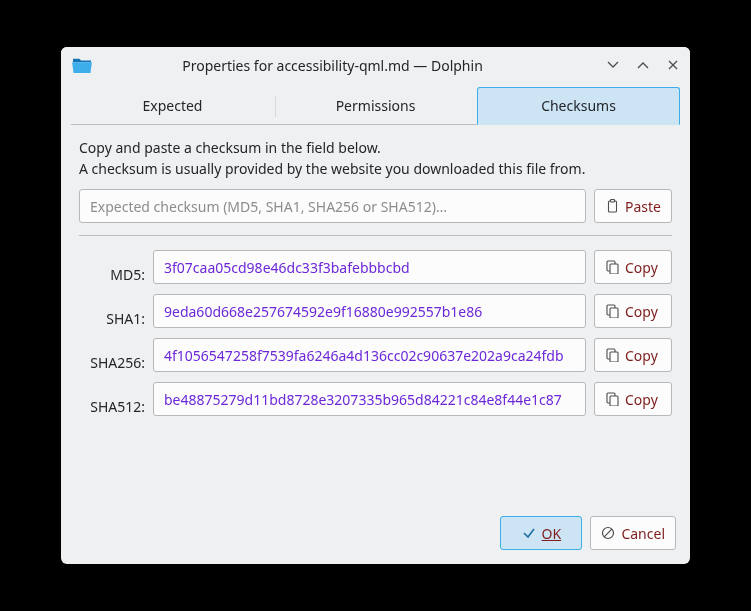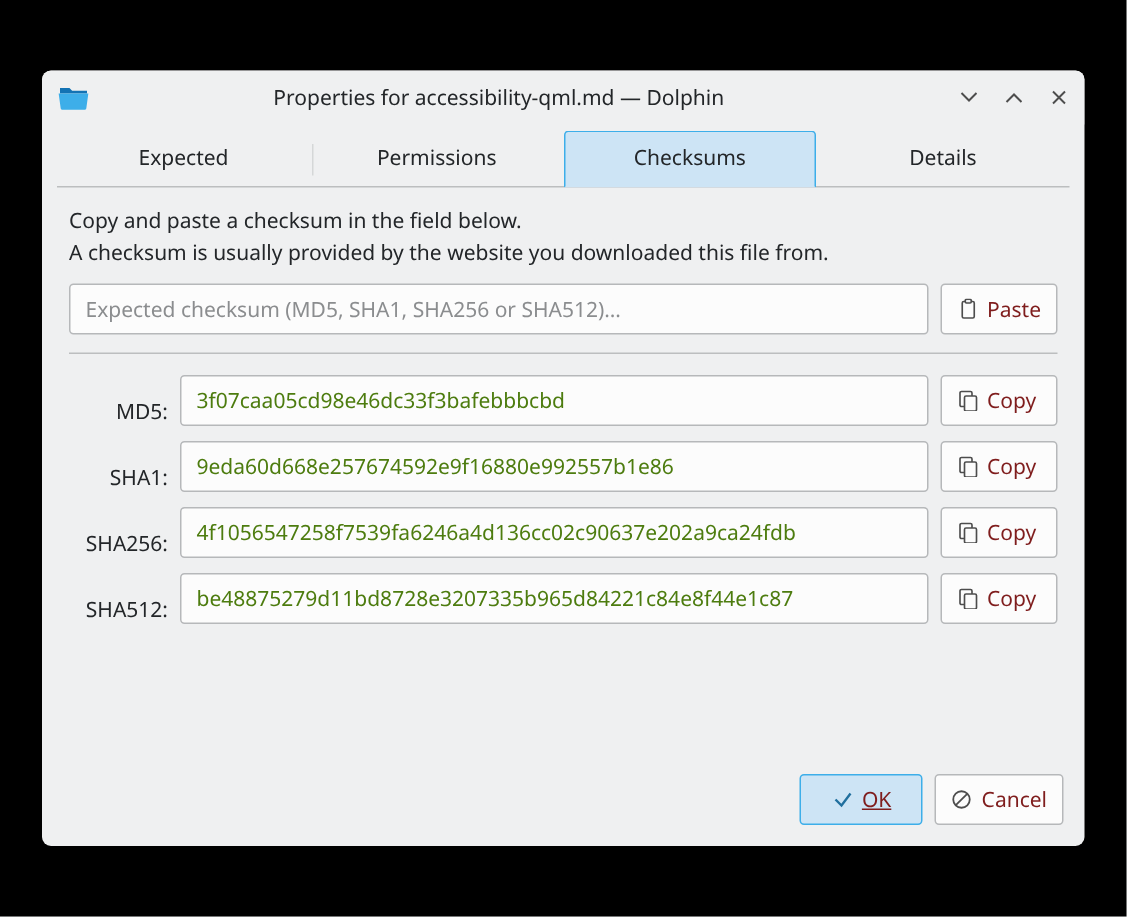--- a/index.html
+++ b/index.html
@@ -9,21 +9,21 @@
     height: 611px;
     background: #000;
     font-family: "Noto Sans", "Segoe UI", Arial, sans-serif;
     font-size: 14px;
     color: #232629;
     display: flex;
     align-items: center;
     justify-content: center;
   }
   .window {
-    width: 695px;
+    width: 629px;
     background: #eff0f1;
     border-radius: 6px;
     box-shadow: 0 8px 32px rgba(0,0,0,0.5);
     overflow: hidden;
   }
   
   .titlebar {
     height: 36px;
     display: flex;
     align-items: center;
@@ -108,21 +108,21 @@
     margin-bottom: 4px;
   }
   input[type="text"] {
     flex: 1;
     height: 34px;
     border: 1px solid #b6b8ba;
     border-radius: 3px;
     padding: 0 10px;
     font: inherit;
     background: #fcfcfc;
-    color: #4d7c0f;
+    color: #6d28d9;
     min-width: 0;
   }
   input[type="text"]::placeholder {
     color: #8b8d8f;
   }
   .btn {
     height: 34px;
     border: 1px solid #b6b8ba;
     border-radius: 3px;
     background: #fcfcfc;
@@ -203,21 +203,20 @@
             <path d="M2 2 L10 10 M10 2 L2 10" stroke="#4d4d4d" stroke-width="1.3"></path>
           </svg>
       </div>
     </div>
   </div>
 
   <div class="tabs">
     <div class="tab">Expected</div>
     <div class="tab">Permissions</div>
     <div class="tab active">Checksums</div>
-    <div class="tab">Details</div>
   </div>
 
   <div class="content">
     <div class="info-text">
       <div>Copy and paste a checksum in the field below.</div>
       <div>A checksum is usually provided by the website you downloaded this file from.</div>
     </div>
 
     <div class="input-row">
       <input type="text" placeholder="Expected checksum (MD5, SHA1, SHA256 or SHA512)…" style="">

